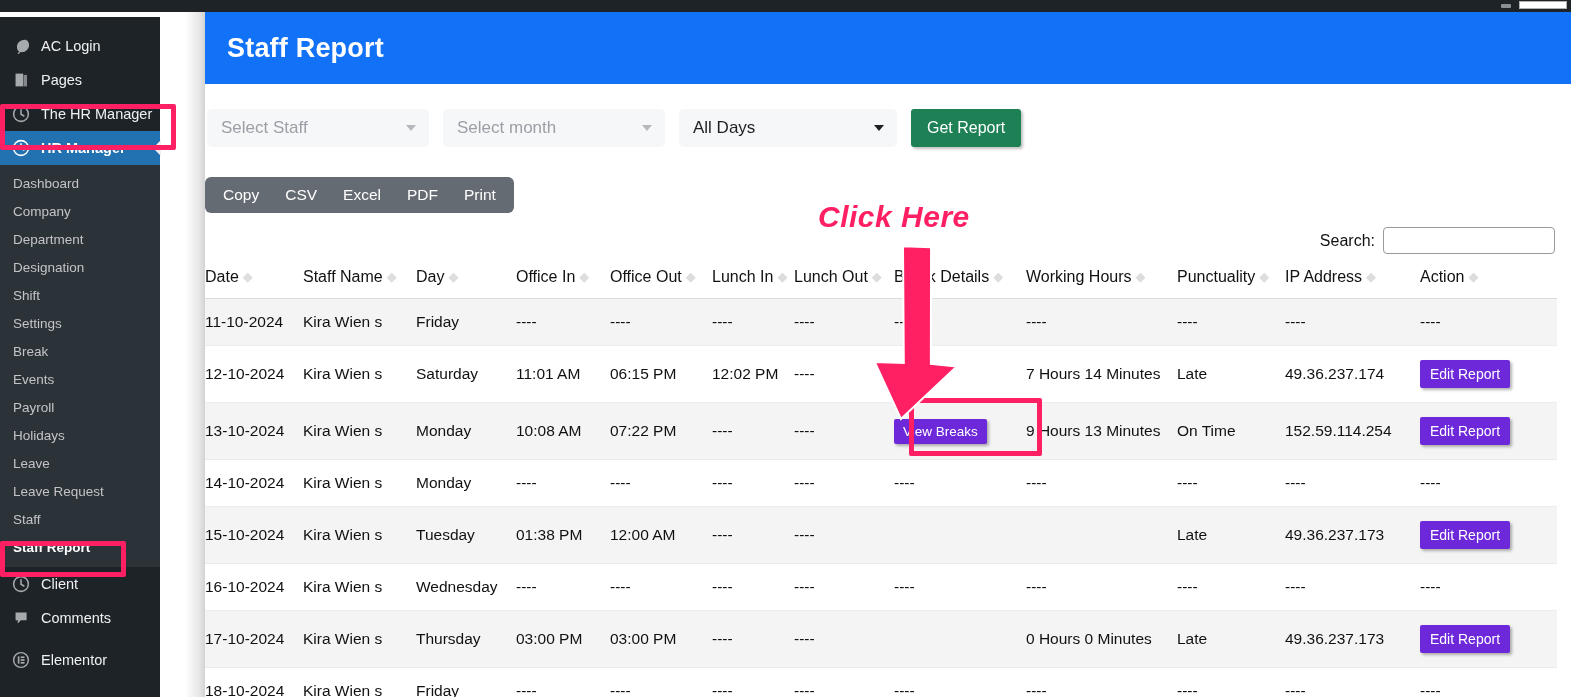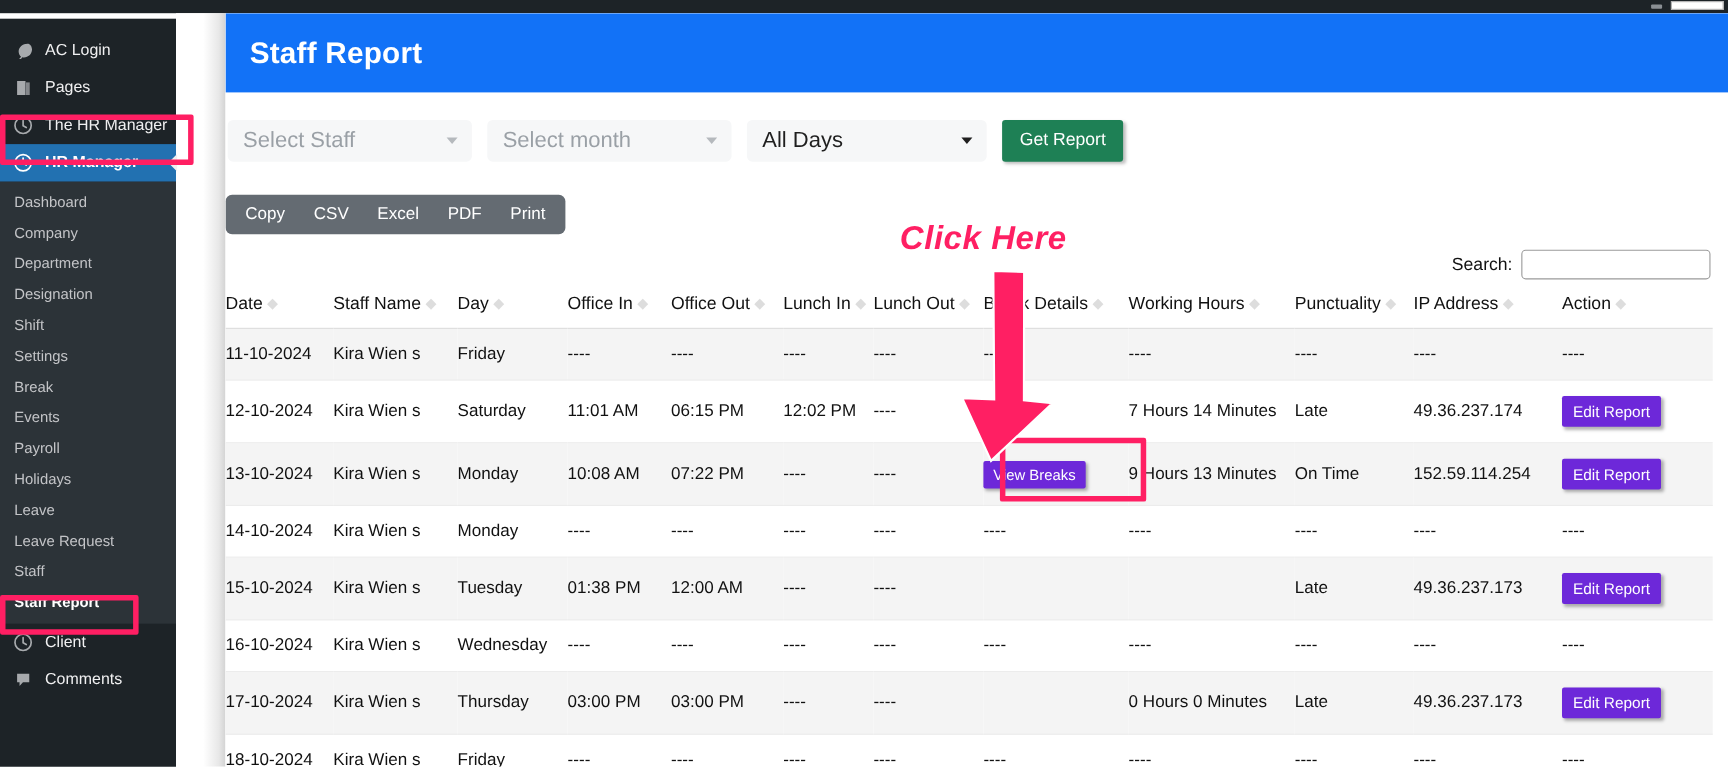--- a/index.html
+++ b/index.html
@@ -94,21 +94,21 @@
   
   .filters {
     display: flex; align-items: center; gap: 14px;
     padding: 25px 0 0 2px;
   }
   .select {
     position: relative;
     height: 38px; border-radius: 5px; background: #f6f7f8;
     display: flex; align-items: center;
     padding: 0 34px 0 14px;
-    font-size: 20px; color: #9aa0a6;
+    font-size: 17px; color: #9aa0a6;
     border: none;
   }
   .select.w1 { width: 222px; }
   .select.w2 { width: 222px; }
   .select.w3 { width: 218px; color: #1f1f1f; }
   .caret {
     position: absolute; right: 13px; top: 50%; transform: translateY(-50%);
     width: 0; height: 0;
     border-left: 5px solid transparent;
     border-right: 5px solid transparent;
@@ -288,20 +288,32 @@
         </div>
         <div class="menu-item">
           <span class="ic">
             <svg width="17" height="18" viewBox="0 0 20 20">
               <path d="M3 3.5h13v9H9.3L5.6 16.6V12.5H3z" fill="currentColor"></path>
             </svg>
           </span>
           <span>Comments</span>
         </div>
         <div class="menu-gap"></div>
+        <div class="menu-item">
+          <span class="ic">
+            <svg width="18" height="18" viewBox="0 0 20 20">
+              <circle cx="10" cy="10" r="8.2" fill="none" stroke="currentColor" stroke-width="1.6"></circle>
+              <rect x="6.4" y="6" width="1.9" height="8" fill="currentColor"></rect>
+              <rect x="9.6" y="6" width="4.3" height="1.9" fill="currentColor"></rect>
+              <rect x="9.6" y="9.1" width="4.3" height="1.9" fill="currentColor"></rect>
+              <rect x="9.6" y="12.2" width="4.3" height="1.9" fill="currentColor"></rect>
+            </svg>
+          </span>
+          <span>Elementor</span>
+        </div>
       </div>
   </div>
 
   <div class="hl-box" style="left:0px; top:104px; width:176px; height:46px;"></div>
   <div class="hl-box" style="left:0px; top:541px; width:126px; height:36px;"></div>
   <div class="hl-box" style="left:909px; top:398px; width:133px; height:58px;"></div>
 
   <div class="content-shadow"></div>
 
   <div class="content">

